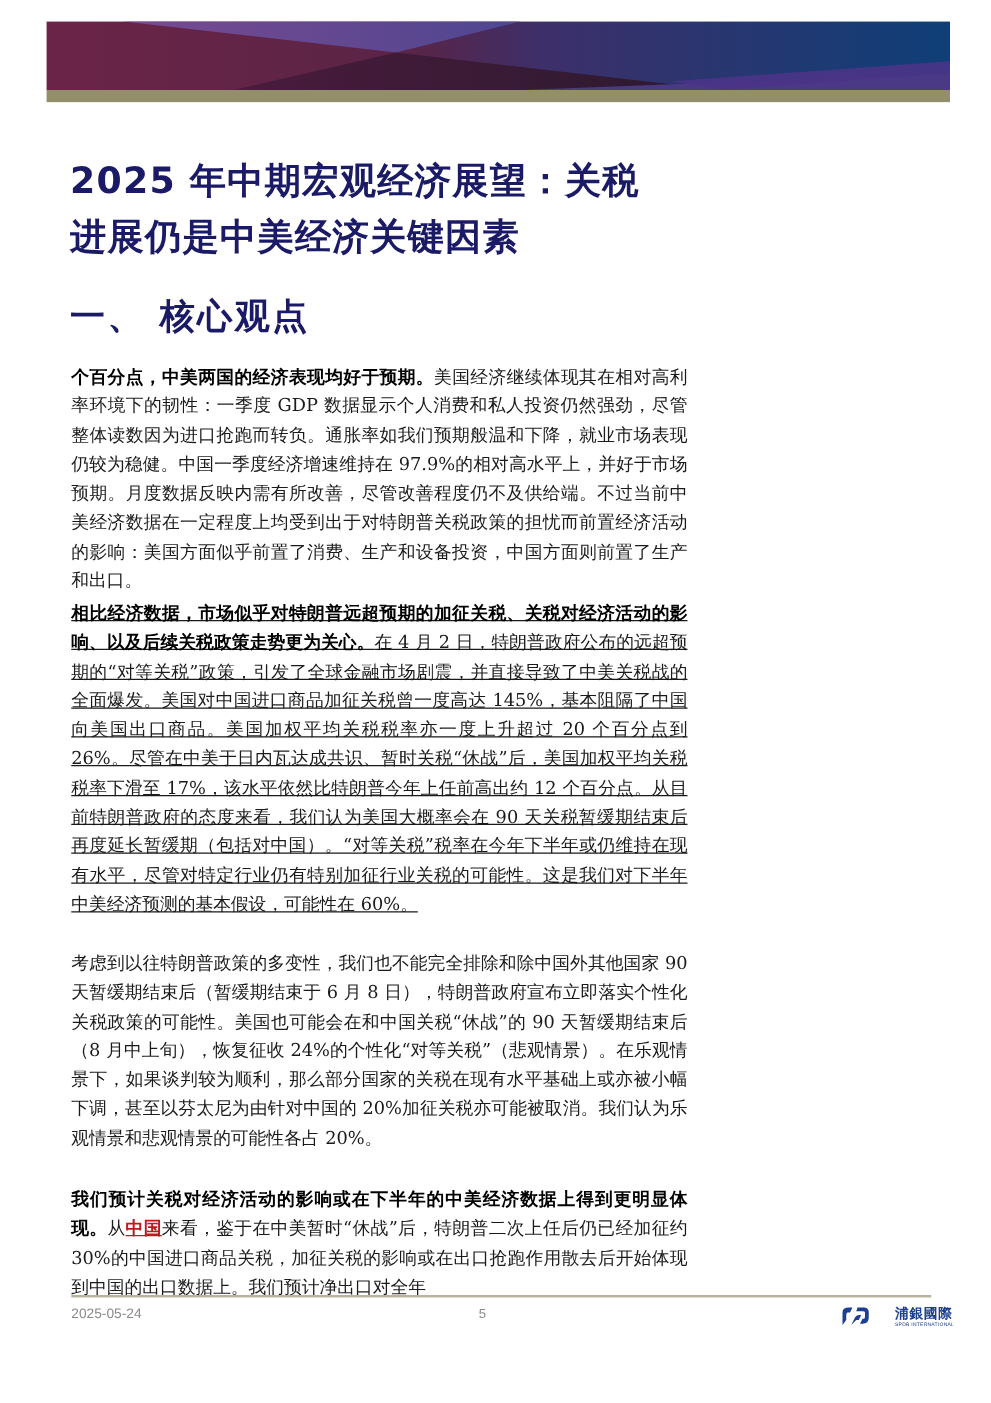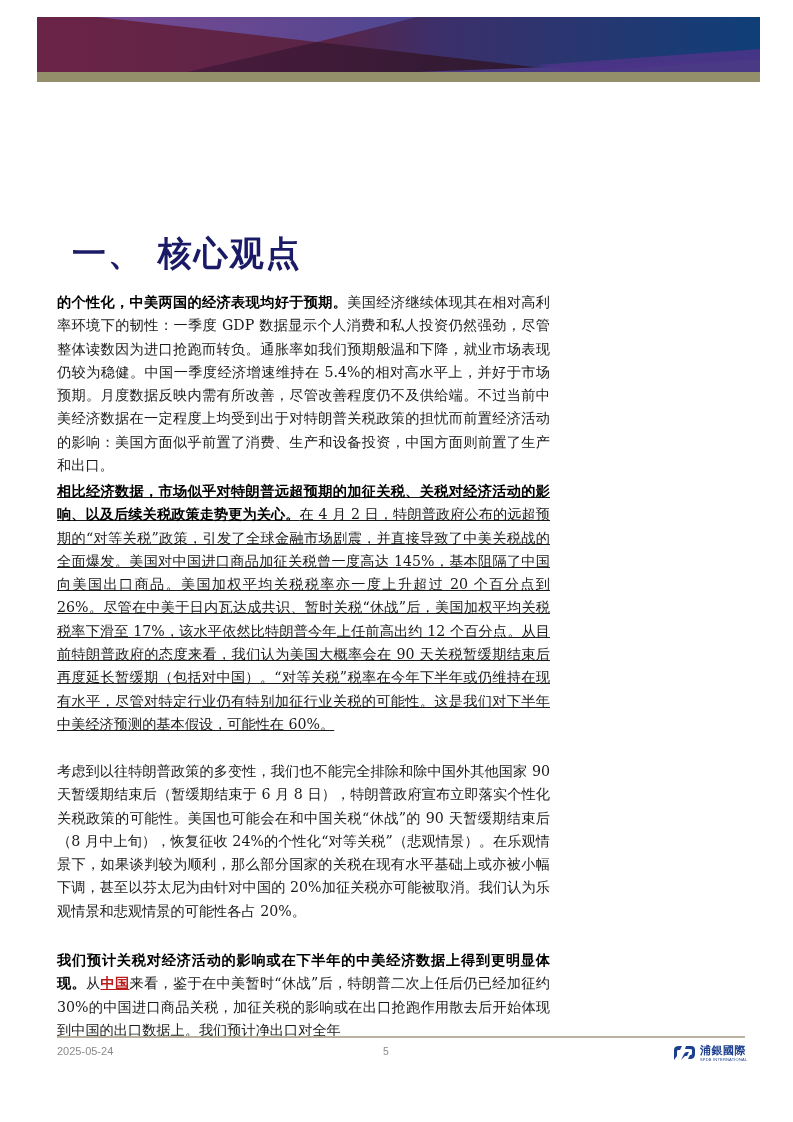--- a/index.html
+++ b/index.html
@@ -32,25 +32,25 @@
       font-family: "DejaVu Sans", "Liberation Sans", sans-serif;
       font-weight: bold;
       font-size: 29px;
       line-height: 45px;
       color: #1b1a66;
       margin: 0;
       letter-spacing: 1px;
     }
     .section-heading {
       position: absolute;
-      left: 72px;
+      left: 56px;
       top: 233px;
       font-family: "DejaVu Sans", "Liberation Sans", sans-serif;
       font-weight: bold;
-      font-size: 34px;
+      font-size: 28px;
       line-height: 40px;
       color: #1b1a66;
       margin: 0;
       letter-spacing: 2px;
     }
     .body {
       position: absolute;
       left: 57px;
       top: 291px;
       width: 493px;
@@ -98,21 +98,21 @@
       font-family: "Liberation Sans", "DejaVu Sans", sans-serif;
       font-size: 10.5px;
       color: #8a8a8a;
     }
     .logo {
       position: absolute;
       left: 672px;
       top: 1044px;
       display: flex;
       align-items: center;
-      gap: 4px;
+      gap: 20px;
     }
     .logo-mark { width: 24px; height: 18px; display: block; }
     .logo-text { display: flex; flex-direction: column; line-height: 1; }
     .logo-cn {
       font-family: "DejaVu Sans", "Liberation Sans", sans-serif;
       font-weight: bold;
       font-size: 11px;
       color: #1d3f8f;
       letter-spacing: 0.5px;
     }
@@ -148,28 +148,29 @@
     <rect x="0" y="0" width="723" height="55" fill="url(#gBase)"></rect>
     <polygon points="60,0 380,0 280,25" fill="url(#gTop)" opacity="0.9"></polygon>
     <polygon points="150,55 280,25 540,55" fill="url(#gDark)"></polygon>
     <polygon points="380,55 723,42 723,55" fill="#4a3a86"></polygon>
     <polygon points="500,48 723,32 723,42 540,55" fill="#4b3487" opacity="0.9"></polygon>
     <rect x="0" y="55" width="723" height="10" fill="#938f6b"></rect>
   </svg>
 </div>
 
 <h1 class="title">
-  <br>
+  <span>2025 年中期宏观经济展望：关税</span><br>
+  <span>进展仍是中美经济关键因素</span>
 </h1>
 
 <h2 class="section-heading">一、 核心观点</h2>
 
 <div class="body">
   <p class="para p1">
-    <span class="lead">的个性化，中美两国的经济表现均好于预期。</span><span>美国经济继续体现其在相对高利率环境下的韧性：一季度 GDP 数据显示个人消费和私人投资仍然强劲，尽管整体读数因为进口抢跑而转负。通胀率如我们预期般温和下降，就业市场表现仍较为稳健。中国一季度经济增速维持在 5.4%的相对高水平上，并好于市场预期。月度数据反映内需有所改善，尽管改善程度仍不及供给端。不过当前中美经济数据在一定程度上均受到出于对特朗普关税政策的担忧而前置经济活动的影响：美国方面似乎前置了消费、生产和设备投资，中国方面则前置了生产和出口。</span>
+    <span class="lead">个百分点，中美两国的经济表现均好于预期。</span><span>美国经济继续体现其在相对高利率环境下的韧性：一季度 GDP 数据显示个人消费和私人投资仍然强劲，尽管整体读数因为进口抢跑而转负。通胀率如我们预期般温和下降，就业市场表现仍较为稳健。中国一季度经济增速维持在 97.9%的相对高水平上，并好于市场预期。月度数据反映内需有所改善，尽管改善程度仍不及供给端。不过当前中美经济数据在一定程度上均受到出于对特朗普关税政策的担忧而前置经济活动的影响：美国方面似乎前置了消费、生产和设备投资，中国方面则前置了生产和出口。</span>
   </p>
   <p class="para p2">
     <span class="lead">相比经济数据，市场似乎对特朗普远超预期的加征关税、关税对经济活动的影响、以及后续关税政策走势更为关心。</span><span>在 4 月 2 日，特朗普政府公布的远超预期的“对等关税”政策，引发了全球金融市场剧震，并直接导致了中美关税战的全面爆发。美国对中国进口商品加征关税曾一度高达 145%，基本阻隔了中国向美国出口商品。美国加权平均关税税率亦一度上升超过 20 个百分点到 26%。尽管在中美于日内瓦达成共识、暂时关税“休战”后，美国加权平均关税税率下滑至 17%，该水平依然比特朗普今年上任前高出约 12 个百分点。从目前特朗普政府的态度来看，我们认为美国大概率会在 90 天关税暂缓期结束后再度延长暂缓期（包括对中国）。“对等关税”税率在今年下半年或仍维持在现有水平，尽管对特定行业仍有特别加征行业关税的可能性。这是我们对下半年中美经济预测的基本假设，可能性在 60%。</span>
   </p>
   <p class="para p3">
     <span>考虑到以往特朗普政策的多变性，我们也不能完全排除和除中国外其他国家 90 天暂缓期结束后（暂缓期结束于 6 月 8 日），特朗普政府宣布立即落实个性化关税政策的可能性。美国也可能会在和中国关税“休战”的 90 天暂缓期结束后（8 月中上旬），恢复征收 24%的个性化“对等关税”（悲观情景）。在乐观情景下，如果谈判较为顺利，那么部分国家的关税在现有水平基础上或亦被小幅下调，甚至以芬太尼为由针对中国的 20%加征关税亦可能被取消。我们认为乐观情景和悲观情景的可能性各占 20%。</span>
   </p>
   <p class="para p4">
     <span class="lead">我们预计关税对经济活动的影响或在下半年的中美经济数据上得到更明显体现。</span><span>从</span><span class="hl">中国</span><span>来看，鉴于在中美暂时“休战”后，特朗普二次上任后仍已经加征约 30%的中国进口商品关税，加征关税的影响或在出口抢跑作用散去后开始体现到中国的出口数据上。我们预计净出口对全年</span>
   </p>

